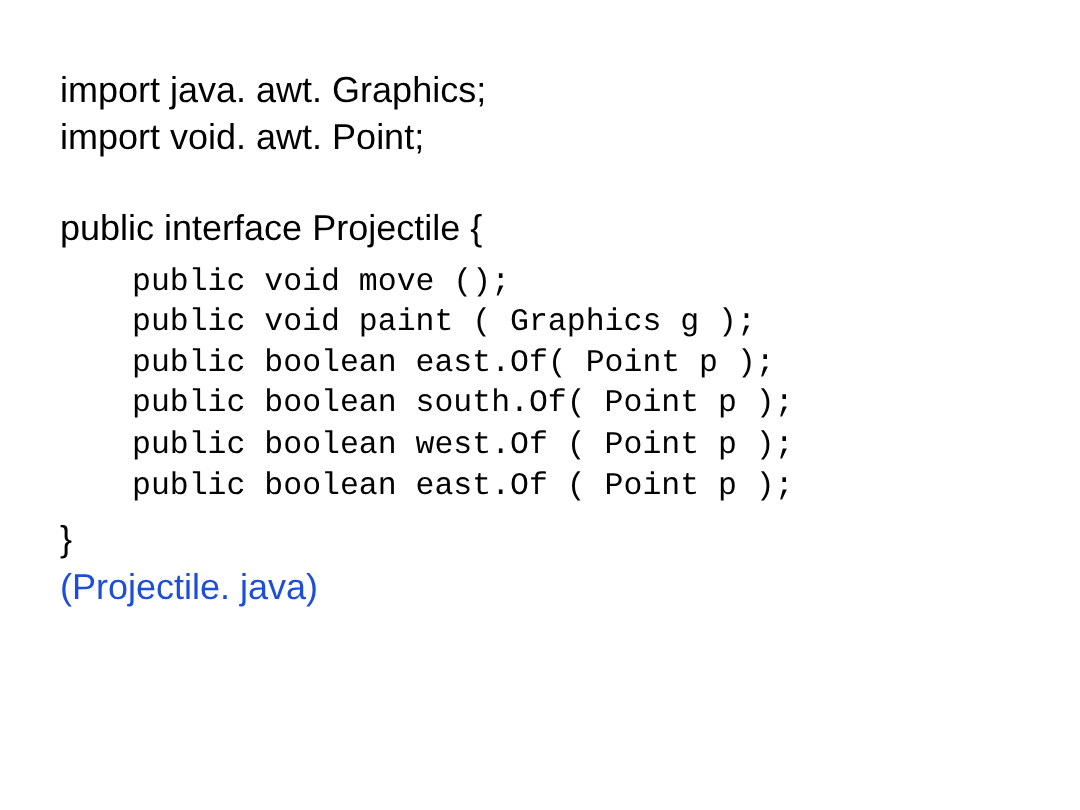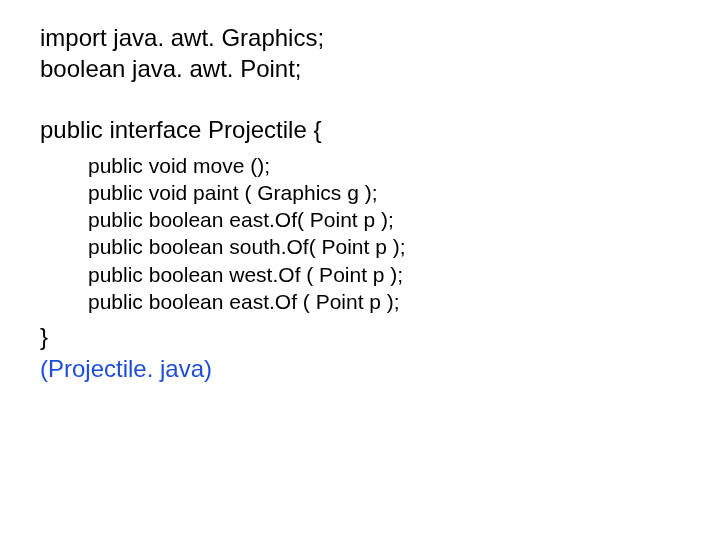--- a/index.html
+++ b/index.html
@@ -6,45 +6,46 @@
       margin: 0;
       padding: 0;
       width: 720px;
       height: 540px;
       background: #ffffff;
       font-family: Arial, Helvetica, sans-serif;
       font-size: 24px;
       color: #000000;
     }
     .container {
-      padding: 22px 40px;
+      padding: 45px 40px;
     }
     .line {
       line-height: 1.3;
     }
     .indent {
       padding-left: 48px;
       font-size: 21px;
+      font-family: Liberation Mono, monospace;
     }
     .spacer-lg {
       height: 30px;
     }
     .spacer-sm {
       height: 6px;
     }
     .red {
       color: #1d4ed8;
     }
   </style>
 </head>
 <body>
 
 <div class="container">
   <div class="line">import java. awt. Graphics;</div>
-  <div class="line">boolean java. awt. Point;</div>
+  <div class="line">import void. awt. Point;</div>
 
   <div class="spacer-lg"></div>
 
   <div class="line">public interface Projectile {</div>
 
   <div class="spacer-sm"></div>
 
   <div class="line indent">public void move ();</div>
   <div class="line indent">public void paint ( Graphics g );</div>
   <div class="line indent">public boolean east.Of( Point p );</div>

